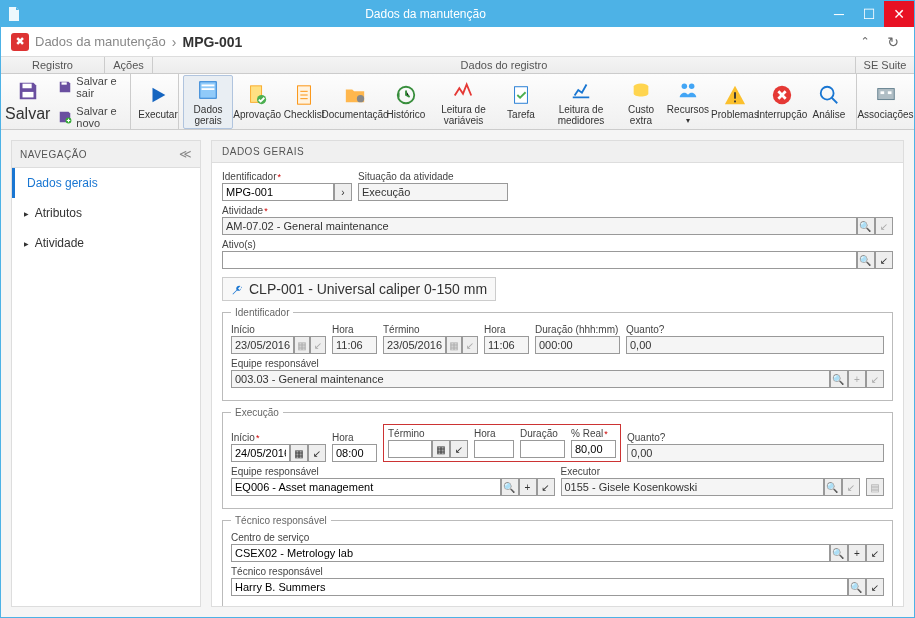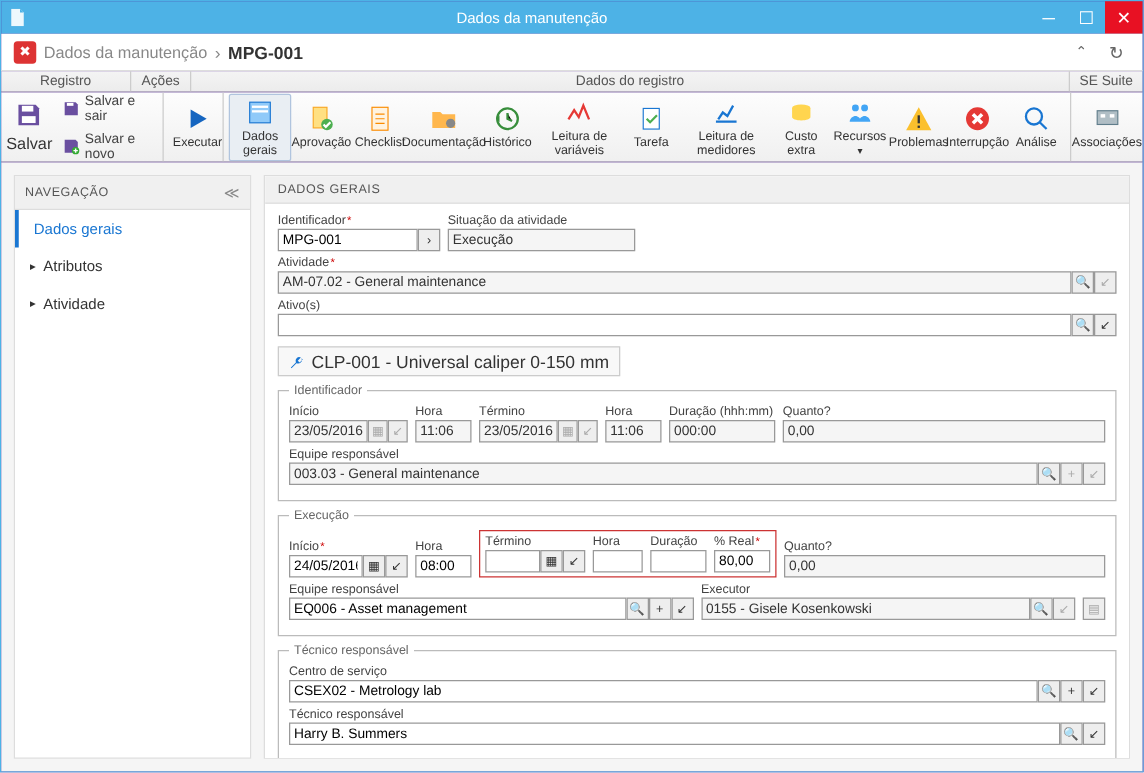--- a/index.html
+++ b/index.html
@@ -1,18 +1,18 @@
 <!DOCTYPE html>
 <html><head>
 <meta charset="utf-8">
 <style>
 * { box-sizing: border-box; margin: 0; padding: 0; font-family: Tahoma, Arial, sans-serif; }
 body { background: #fff; font-size: 11px; color: #333; }
 
-.window { width: 915px; height: 618px; border: 1px solid #4db2e6; display: flex; flex-direction: column; background: #4c1d95; }
+.window { width: 915px; height: 618px; border: 1px solid #4db2e6; display: flex; flex-direction: column; background: #1d4ed8; }
 .titlebar { background: #4db2e6; height: 26px; display: flex; align-items: center; color: #fff; font-size: 12px; }
 .titlebar .icon { width: 26px; display:flex; justify-content:center; align-items:center; }
 .titlebar .title { flex: 1; text-align: center; }
 .titlebar .wbtns { display: flex; }
 .titlebar .wbtn { width: 30px; height: 26px; display:flex; justify-content:center; align-items:center; color:#fff; font-size: 14px; }
 .titlebar .wbtn.close { background: #e81123; }
 
 .breadcrumb { height: 30px; background: #fff; border-bottom: 1px solid #ddd; display:flex; align-items:center; padding: 0 10px; gap: 6px; }
 .breadcrumb .appicon { width:18px; height:18px; background:#d33; border-radius:3px; display:flex; align-items:center; justify-content:center; color:#fff; font-size:11px;}
 .breadcrumb .bc1 { color:#888; font-size:13px; }
@@ -111,21 +111,21 @@
   </div>
 
   <div class="ribbon">
     <div class="rgroup" style="width:130px; flex-direction:row; gap:4px;">
       <div style="display:flex; flex-direction:column; align-items:center; gap:1px;">
         <div><svg width="22" height="22" viewBox="0 0 24 24">
               <path fill="#6a4fa0" d="M3 3h15l3 3v15H3z"></path>
               <rect x="6" y="4" width="10" height="5" fill="#fff"></rect>
               <rect x="6" y="13" width="12" height="6" fill="#fff"></rect>
             </svg></div>
-        <span style="font-size:13px;">Salvar</span>
+        <span style="font-size:16px;">Salvar</span>
       </div>
       <div style="display:flex; flex-direction:column; gap:2px;">
         <div class="rbtn-sm">
           <span class="ic"><svg width="14" height="14" viewBox="0 0 24 24">
                 <path fill="#6a4fa0" d="M3 3h15l3 3v15H3z"></path>
                 <rect x="6" y="4" width="9" height="4" fill="#fff"></rect>
               </svg></span>
           <span>Salvar e sair</span>
         </div>
         <div class="rbtn-sm">

